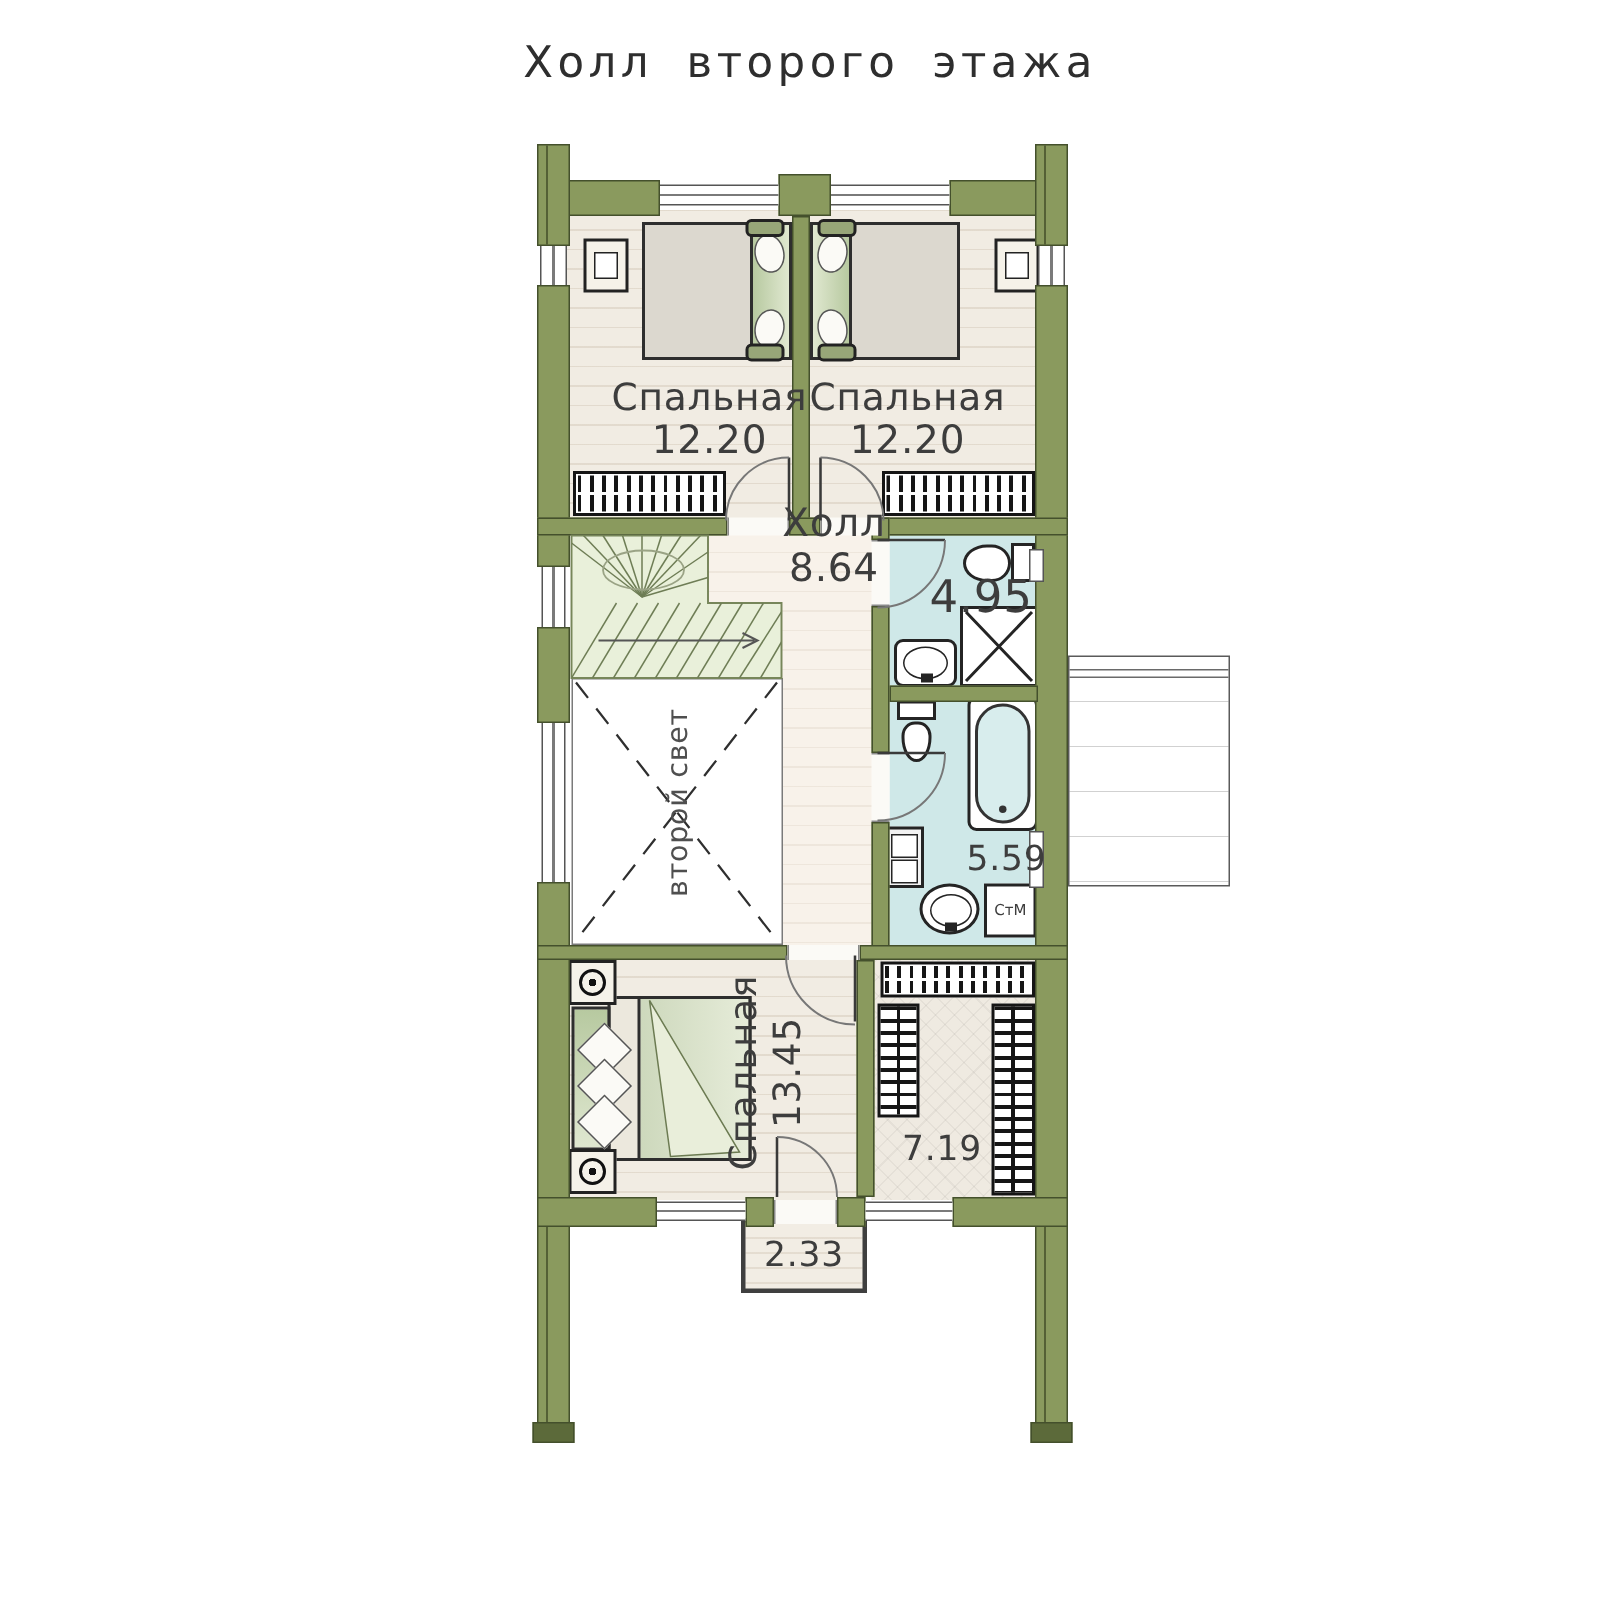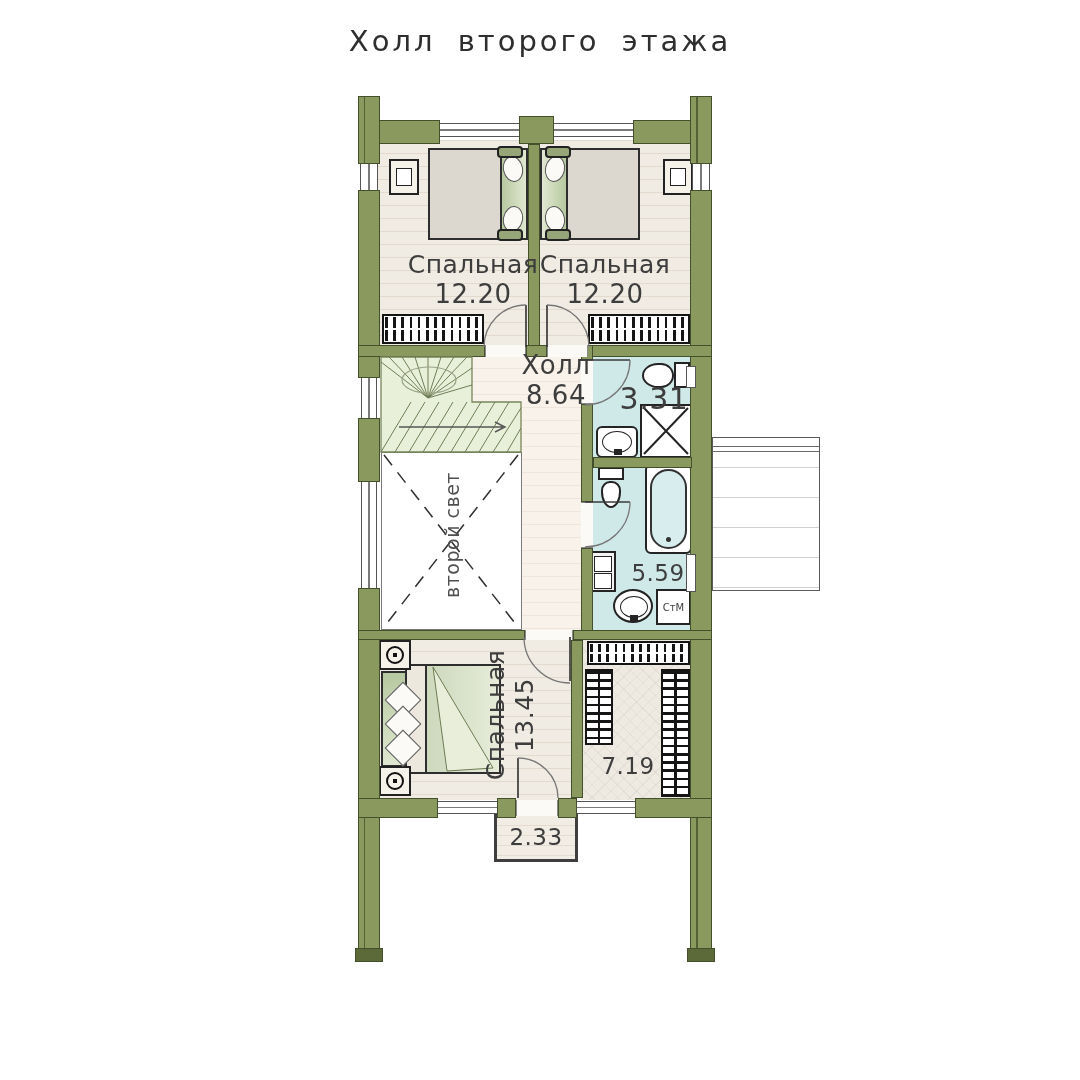--- a/index.html
+++ b/index.html
@@ -269,26 +269,26 @@
   </svg>
 
   <div class="lbl" style="left:400px;top:250px;width:146px;">
     <span style="font-size:25px;">Спальная</span>
     <span style="font-size:26px;">12.20</span>
   </div>
   <div class="lbl" style="left:532px;top:250px;width:146px;">
     <span style="font-size:25px;">Спальная</span>
     <span style="font-size:26px;">12.20</span>
   </div>
-  <div class="lbl" style="left:504px;top:350px;width:104px;">
+  <div class="lbl" style="left:504px;top:334px;width:104px;">
     <span style="font-size:26px;">Холл</span>
     <span style="font-size:26px;">8.64</span>
   </div>
-  <div class="lbl" style="left:612px;top:382px;width:84px;font-size:30px;">3.31</div>
-  <div class="lbl" style="left:624px;top:560px;width:68px;font-size:23px;">5.59</div>
+  <div class="lbl" style="left:612px;top:382px;width:84px;font-size:30px;">4.95</div>
+  <div class="lbl" style="left:637px;top:560px;width:68px;font-size:23px;">5.59</div>
   <div class="lbl" style="left:594px;top:753px;width:68px;font-size:23px;">7.19</div>
   <div class="lbl" style="left:432px;top:686px;width:156px;height:58px;transform:rotate(-90deg);">
     <span style="font-size:25px;">Спальная</span>
     <span style="font-size:25px;">13.45</span>
   </div>
   <div class="lbl" style="left:377px;top:524px;width:150px;height:22px;transform:rotate(-90deg);font-size:19px;color:#4f4f4f;">второй свет</div>
 
 
 </div>
 

